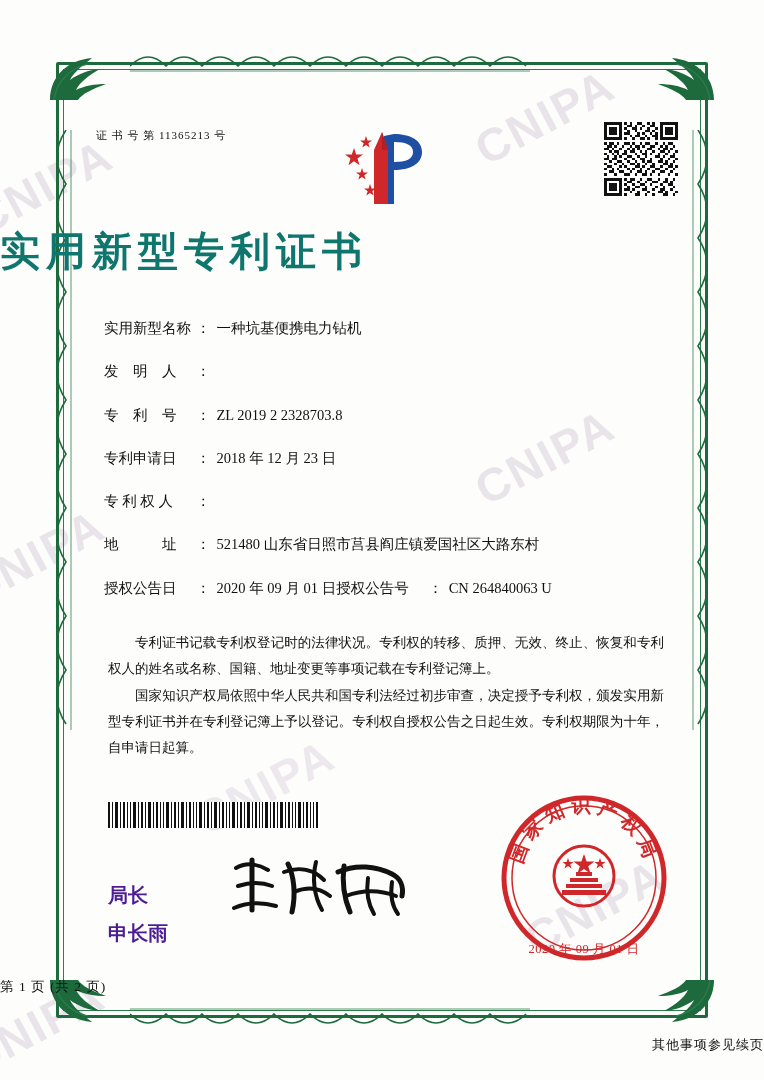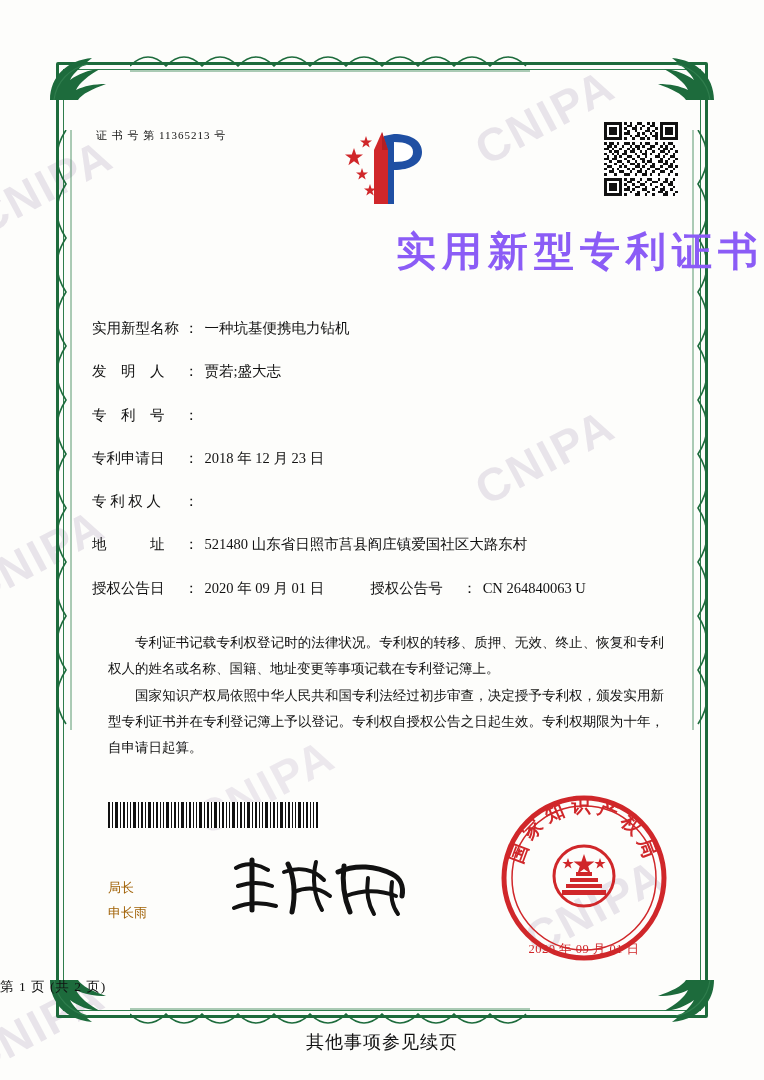--- a/index.html
+++ b/index.html
@@ -94,32 +94,32 @@
     position: absolute;
     left: 50%;
     transform: translateX(-50%);
     top: 124px;
     width: 128px; height: 86px;
   }
   .title {
     position: absolute;
     left: 0; right: 0;
     top: 224px;
-    text-align: right;
+    text-align: left;
     font-size: 40px;
     font-weight: bold;
     letter-spacing: 6px;
-    color: #8b5cf6;
+    color: #0f766e;
     font-family: "DejaVu Serif", "Liberation Serif", serif;
   }
 
   
   .fields {
     position: absolute;
-    left: 92px;
+    left: 104px;
     top: 318px;
     width: 560px;
     font-size: 14.5px;
     color: #111;
   }
   .row {
     display: flex;
     align-items: baseline;
     margin-bottom: 23px;
     line-height: 1.4;
@@ -127,21 +127,21 @@
   .label {
     width: 92px;
     flex: none;
     letter-spacing: 0px;
     white-space: nowrap;
   }
   .colon { flex: none; margin-right: 6px; }
   .value { flex: 1; }
   .row-split { display: flex; }
   .row-split .half { display: flex; align-items: flex-start; }
-  .row-split .half2 { margin-left: 46px; }
+  .row-split .half2 { }
   .row-split .label2 {
     width: 92px; flex: none; white-space: nowrap;
   }
 
   
   .paras {
     position: absolute;
     left: 108px;
     top: 630px;
     width: 556px;
@@ -156,23 +156,24 @@
   .barcode {
     position: absolute;
     left: 108px; top: 802px;
     width: 212px; height: 26px;
   }
 
   
   .sig-label {
     position: absolute;
     left: 108px; top: 876px;
-    font-size: 13px;
+    font-size: 20px;
     line-height: 1.9;
-    color: #a16207;
+    color: #4c1d95;
+    font-weight: bold;
   }
   .sig-script {
     position: absolute;
     left: 228px; top: 852px;
     width: 190px; height: 70px;
   }
 
   
   .seal {
     position: absolute;
@@ -196,22 +197,22 @@
     bottom: 84px;
     text-align: left;
     font-size: 13.5px;
     color: #111;
     letter-spacing: 1px;
   }
   .footer-note {
     position: absolute;
     left: 0; right: 0;
     bottom: 26px;
-    text-align: center;
-    font-size: 18px;
+    text-align: right;
+    font-size: 13px;
     color: #111;
     letter-spacing: 1px;
   }
 </style>
 </head>
 <body>
 
 <div class="page">
 
   <div class="wm wm1">CNIPA</div>
@@ -499,25 +500,25 @@
 
   <div class="fields">
     <div class="row">
       <span class="label">实用新型名称</span>
       <span class="colon">：</span>
       <span class="value">一种坑基便携电力钻机</span>
     </div>
     <div class="row">
       <span class="label">发　明　人</span>
       <span class="colon">：</span>
-      <span class="value">贾若;盛大志</span>
     </div>
     <div class="row">
       <span class="label">专　利　号</span>
       <span class="colon">：</span>
+      <span class="value">ZL 2019 2 2328703.8</span>
     </div>
     <div class="row">
       <span class="label">专利申请日</span>
       <span class="colon">：</span>
       <span class="value">2018 年 12 月 23 日</span>
     </div>
     <div class="row">
       <span class="label">专 利 权 人</span>
       <span class="colon">：</span>
     </div>

